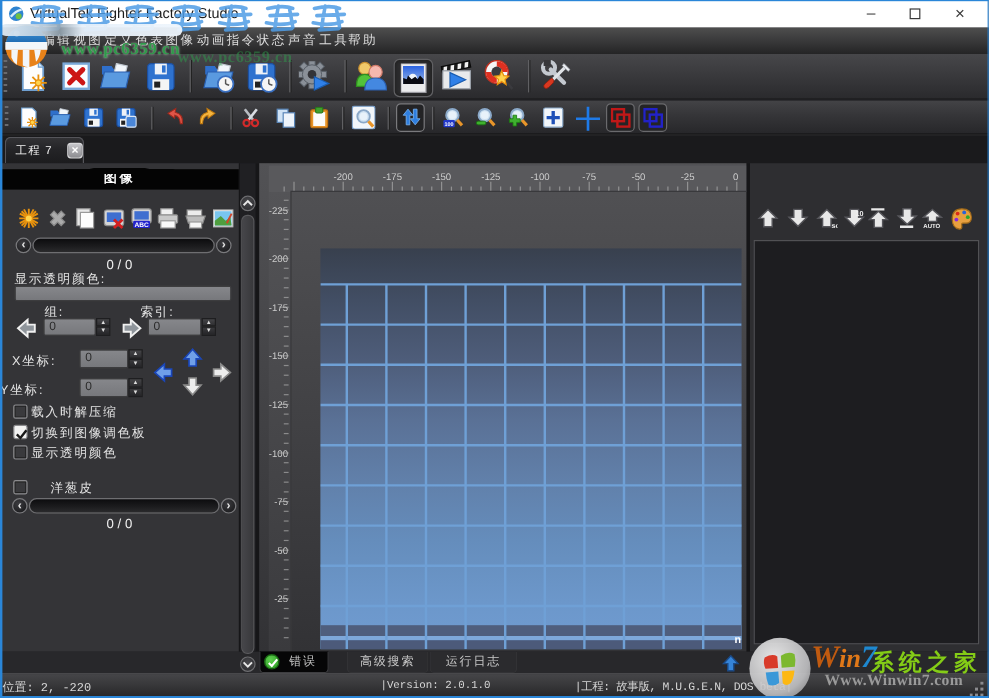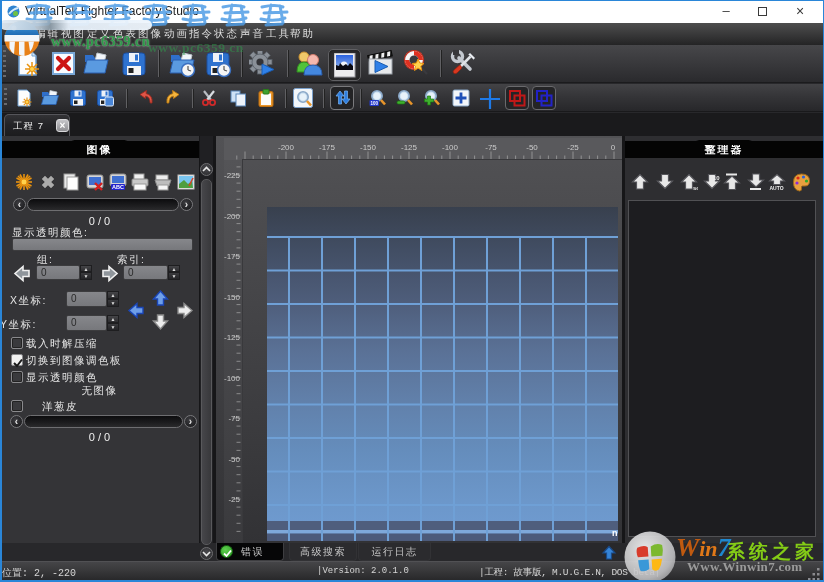--- a/index.html
+++ b/index.html
@@ -411,21 +411,20 @@
           <path d="M2.5 8 L9.5 16 L16.5 8 L12.5 8 L12.5 2 L6.5 2 L6.5 8 Z" fill="#ededed" stroke="#8a8a8a" stroke-width="1.4"></path>
         </svg></div>
       <div class="abs cb" style="left:11px;top:201px"></div>
       <div class="abs lbl" style="left:26px;top:201px">载入时解压缩</div>
       <div class="abs" style="left:11px;top:218px;width:12px;height:12px;background:#f2f2f2;border:1px solid #8a8a8d;border-radius:2px"><svg width="12" height="12">
           <path d="M2 6 L5 9 L10 2.5" stroke="#1a1a1a" stroke-width="2" fill="none"></path>
         </svg></div>
       <div class="abs lbl" style="left:26px;top:218px">切换到图像调色板</div>
       <div class="abs cb" style="left:11px;top:235px"></div>
       <div class="abs lbl" style="left:26px;top:235px">显示透明颜色</div>
-      <div class="abs" style="left:0;top:248px;width:199px;text-align:center;color:#e4e4e4;font-size:10.5px;letter-spacing:1.5px">无图像</div>
       <div class="abs cb" style="left:11px;top:264px"></div>
       <div class="abs lbl" style="left:42px;top:264px">洋葱皮</div>
       <div class="abs" style="left:10px;top:279px;width:13px;height:13px;border-radius:50%;background:radial-gradient(circle at 40% 35%,#3c3c40,#151517);border:1px solid #7a7a7d;color:#e8e8e8;font-size:10px;line-height:12px;text-align:center;font-weight:bold">‹</div>
       <div class="abs" style="left:24px;top:279px;width:159px;height:13px;border-radius:7px;background:linear-gradient(180deg,#0c0c0e,#1d1d1f 60%,#2a2a2c);border:1px solid #6e6e71"></div>
       <div class="abs" style="left:184px;top:279px;width:13px;height:13px;border-radius:50%;background:radial-gradient(circle at 40% 35%,#3c3c40,#151517);border:1px solid #7a7a7d;color:#e8e8e8;font-size:10px;line-height:12px;text-align:center;font-weight:bold">›</div>
       <div class="abs" style="left:0;top:295px;width:199px;text-align:center;color:#f0f0f0;font-size:11px">0 / 0</div>
     </div>
 <div class="abs" id="lscroll"></div>
 <div class="abs scbtn" style="left:200px;top:163px"><svg width="11" height="11">
         <path d="M2 7 L5.5 3.5 L9 7" stroke="#e8e8e8" stroke-width="1.6" fill="none"></path>
@@ -580,21 +579,20 @@
         <line x1="20.5" y1="354.9" x2="24.5" y2="354.9" stroke="#b0b0b0" stroke-width="1" opacity="0.65"></line>
         <line x1="16.5" y1="363.0" x2="24.5" y2="363.0" stroke="#b0b0b0" stroke-width="1" opacity="0.65"></line>
         <line x1="20.5" y1="371.1" x2="24.5" y2="371.1" stroke="#b0b0b0" stroke-width="1" opacity="0.65"></line>
         <line x1="20.5" y1="379.2" x2="24.5" y2="379.2" stroke="#b0b0b0" stroke-width="1" opacity="0.65"></line>
         <line x1="20.5" y1="387.3" x2="24.5" y2="387.3" stroke="#b0b0b0" stroke-width="1" opacity="0.65"></line>
         <line x1="20.5" y1="395.4" x2="24.5" y2="395.4" stroke="#b0b0b0" stroke-width="1" opacity="0.65"></line>
         <line x1="26" y1="23.5" x2="406" y2="23.5" stroke="#39393c" stroke-width="1"></line>
         <line x1="26.5" y1="24" x2="26.5" y2="407" stroke="#39393c" stroke-width="1"></line>
       </svg></div>
 <div class="abs" id="rpanel"></div>
-<div class="abs phead" style="left:625px;width:198px">整理器</div>
 <div class="abs" id="rpicons" style="left:625px;top:165px;width:198px;height:35px">
       <div class="abs" style="left:6px;top:8px"><svg width="18" height="18">
           <path d="M1.5 9 L9 1.5 L16.5 9 L12.5 9 L12.5 16 L5.5 16 L5.5 9 Z" fill="#e8e8e8" stroke="#55555a" stroke-width="1.2"></path>
         </svg></div>
       <div class="abs" style="left:31px;top:8px"><svg width="18" height="18">
           <path d="M1.5 8 L9 15.5 L16.5 8 L12.5 8 L12.5 1.5 L5.5 1.5 L5.5 8 Z" fill="#e8e8e8" stroke="#55555a" stroke-width="1.2"></path>
         </svg></div>
       <div class="abs" style="left:55px;top:8px"><svg width="18" height="18">
           <path d="M1.5 9 L9 1.5 L16.5 9 L12.5 9 L12.5 16 L5.5 16 L5.5 9 Z" fill="#e8e8e8" stroke="#55555a" stroke-width="1.2"></path>
           <text x="13" y="17" font-size="6" fill="#f0f0f0" font-family="Liberation Sans" font-weight="bold">so</text>
@@ -619,21 +617,21 @@
           <path d="M9.5 1 Q17.5 1 17.5 8 Q17.5 13 13 13 L10.5 13 Q9 13 9.5 15 Q10 18 7.5 18 Q1.5 17 1.5 9.5 Q1.5 1 9.5 1 Z" fill="#e8a03f" stroke="#a06a1a"></path>
           <circle cx="6" cy="5" r="1.6" fill="#d82a1a"></circle>
           <circle cx="11.5" cy="4" r="1.6" fill="#2a62d8"></circle>
           <circle cx="14.5" cy="8" r="1.6" fill="#2fa82a"></circle>
           <circle cx="5" cy="10" r="1.6" fill="#8a2ad8"></circle>
         </svg></div>
     </div>
 <div class="abs" style="left:628px;top:200px;width:188px;height:337px;background:#1d1d20;border:1px solid #515154"></div>
 
 <div class="abs" id="btabs">
-      <span class="abs btab" id="bt1" style="left:0px;width:68px;background:#060607;border:1px solid #3e3e41;border-top:none;padding-left:24px;text-align:left">错误</span>
+      <span class="abs btab" id="bt1" style="left:0px;width:58px;background:#060607;border:1px solid #3e3e41;border-top:none;padding-left:24px;text-align:left">错误</span>
       <span class="abs btab" style="left:73px;width:68px;background:#2b2b2e;border:1px solid #323235;border-top:none">高级搜索</span>
       <span class="abs btab" style="left:142px;width:73px;background:#2b2b2e;border:1px solid #323235;border-top:none">运行日志</span>
       <span class="abs" style="left:4px;top:2px;width:13px;height:13px;border-radius:50%;background:radial-gradient(circle at 40% 35%,#5fd04f,#2a9a22);border:1px solid #1a6a14"><svg width="13" height="13">
           <path d="M3 6.5 L5.5 9 L10 3.5" stroke="#fff" stroke-width="1.8" fill="none"></path>
         </svg></span>
       <svg class="abs" style="left:385px;top:1px" width="16" height="17">
         <path d="M2 9 L8 2.5 L14 9 L10.5 9 L10.5 15 L5.5 15 L5.5 9 Z" fill="#3584d8" stroke="#1a4a88" stroke-width="1.2"></path>
       </svg>
     </div>
 

